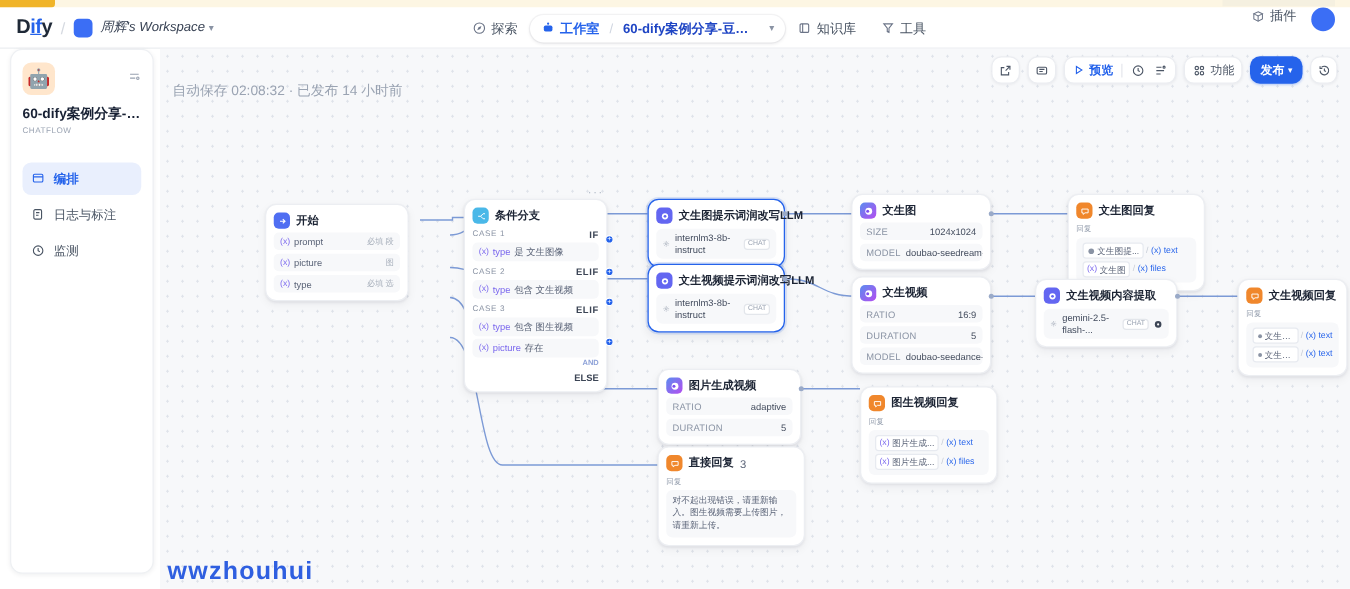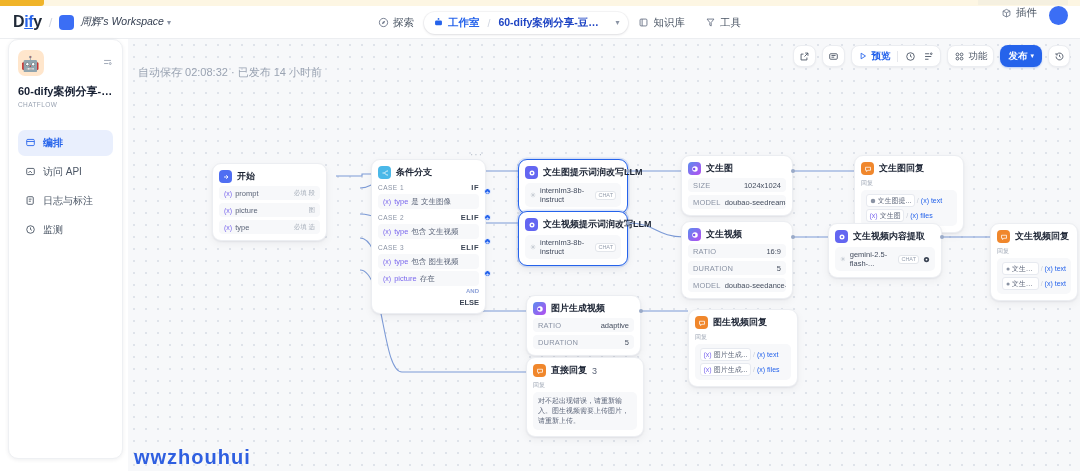--- a/index.html
+++ b/index.html
@@ -301,29 +301,20 @@
 
   <div class="side-menu">
     <div class="side-item active">
       <span class="si-ic">
         <svg viewBox="0 0 16 16" fill="none" stroke="currentColor" stroke-width="1.3">
             <rect x="2.5" y="3.5" width="11" height="9" rx="1.5"></rect>
             <path d="M2.5 6.5h11"></path>
           </svg>
       </span>
       <span>编排</span>
-    </div>
-    <div class="side-item">
-      <span class="si-ic">
-        <svg viewBox="0 0 16 16" fill="none" stroke="currentColor" stroke-width="1.3">
-            <rect x="2.5" y="3.5" width="11" height="9" rx="1.5"></rect>
-            <path d="M5 10l2.5-2.5L10 10"></path>
-          </svg>
-      </span>
-      <span>访问 API</span>
     </div>
     <div class="side-item">
       <span class="si-ic">
         <svg viewBox="0 0 16 16" fill="none" stroke="currentColor" stroke-width="1.3">
             <rect x="3" y="2.5" width="9" height="11" rx="1.5"></rect>
             <path d="M5.5 6h4M5.5 9h3"></path>
           </svg>
       </span>
       <span>日志与标注</span>
     </div>

